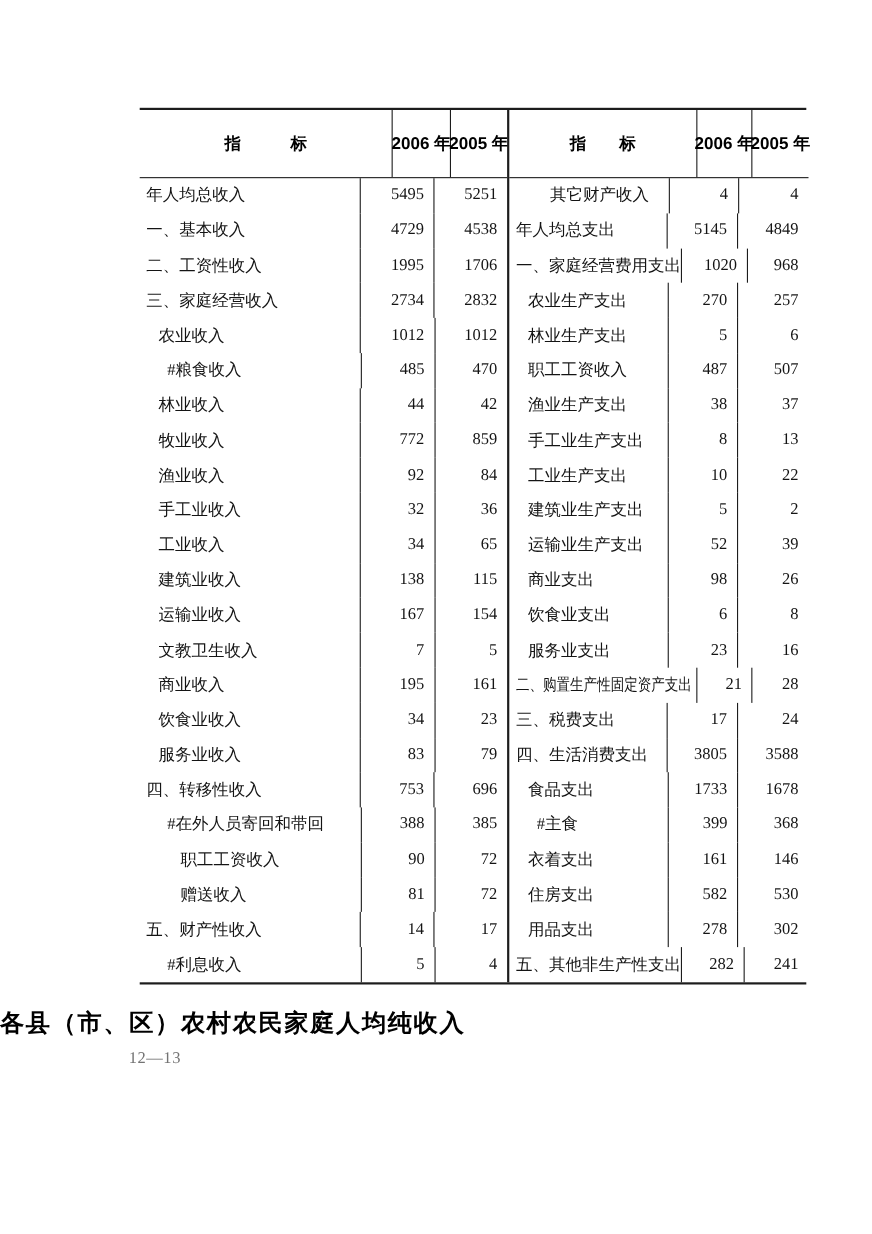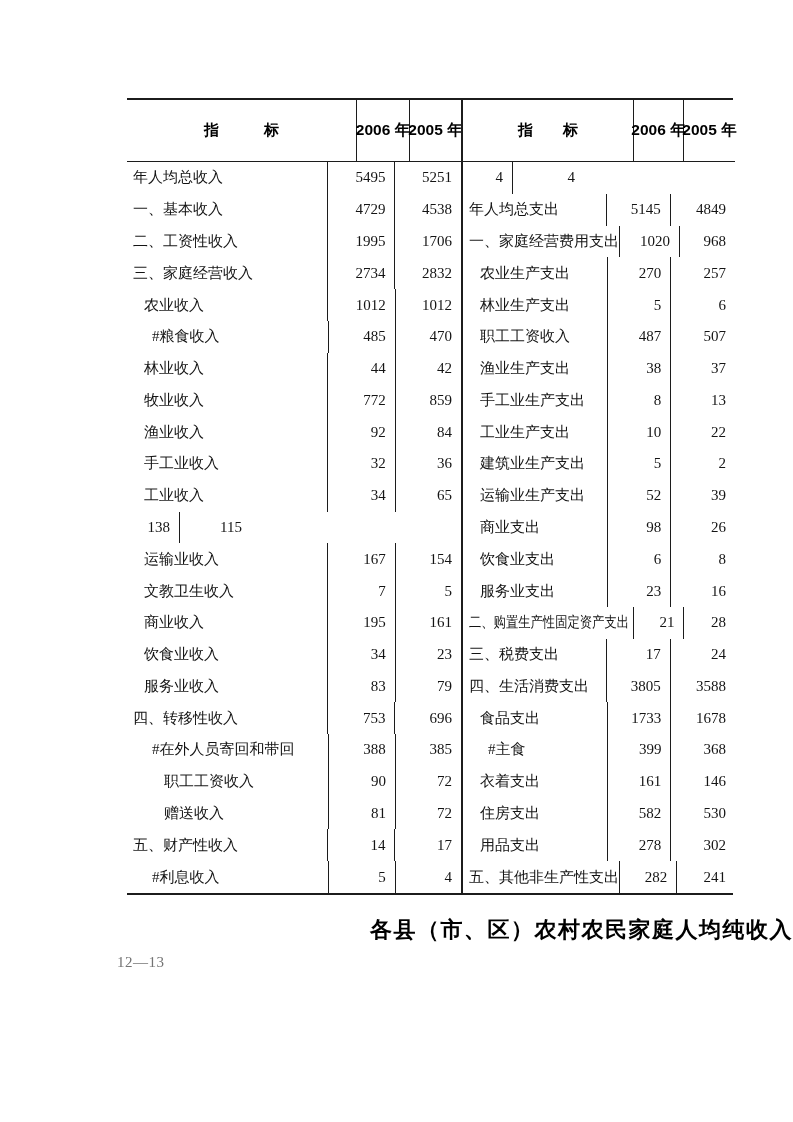--- a/index.html
+++ b/index.html
@@ -41,21 +41,21 @@
 
   .c-label { font-size:15px; white-space:nowrap; }
   .c-label.lvl0 { padding-left:6px; }
   .c-label.lvl1 { padding-left:17px; }
   .c-label.lvl2 { padding-left:37px; }
   .c-label.hash { padding-left:25px; }
   .lbl-text { display:inline-block; transform-origin:left center; white-space:nowrap; }
 
   
   .title {
-    position:absolute; left:0; top:915px; width:793px; text-align:right;
+    position:absolute; left:0; top:915px; width:793px; text-align:left;
     font-family:"Liberation Sans", sans-serif; font-weight:bold;
     font-size:22px; letter-spacing:1.5px; color:#000;
   }
   .pageno {
     position:absolute; left:117px; top:954px;
     font-size:15px; color:#737373; letter-spacing:0.5px;
   }
 </style>
 </head>
 <body>
@@ -142,20 +142,23 @@
             <div class="cell c-num c-n2">36</div>
           </div>
           <div class="row">
             <div class="cell c-label lvl1">
               <span class="lbl-text">工业收入</span>
             </div>
             <div class="cell c-num c-n1">34</div>
             <div class="cell c-num c-n2">65</div>
           </div>
           <div class="row">
+            <div class="cell c-label lvl1">
+              <span class="lbl-text">建筑业收入</span>
+            </div>
             <div class="cell c-num c-n1">138</div>
             <div class="cell c-num c-n2">115</div>
           </div>
           <div class="row">
             <div class="cell c-label lvl1">
               <span class="lbl-text">运输业收入</span>
             </div>
             <div class="cell c-num c-n1">167</div>
             <div class="cell c-num c-n2">154</div>
           </div>
@@ -233,20 +236,23 @@
     </div>
 
     <div class="half half-right">
       <div class="hrow">
         <div class="cell c-label hcell">指　　标</div>
         <div class="cell c-n1 hcell">2006 年</div>
         <div class="cell c-n2 hcell">2005 年</div>
       </div>
       <div class="brows" id="rows-right">
           <div class="row">
+            <div class="cell c-label lvl2">
+              <span class="lbl-text">其它财产收入</span>
+            </div>
             <div class="cell c-num c-n1">4</div>
             <div class="cell c-num c-n2">4</div>
           </div>
           <div class="row">
             <div class="cell c-label lvl0">
               <span class="lbl-text">年人均总支出</span>
             </div>
             <div class="cell c-num c-n1">5145</div>
             <div class="cell c-num c-n2">4849</div>
           </div>

